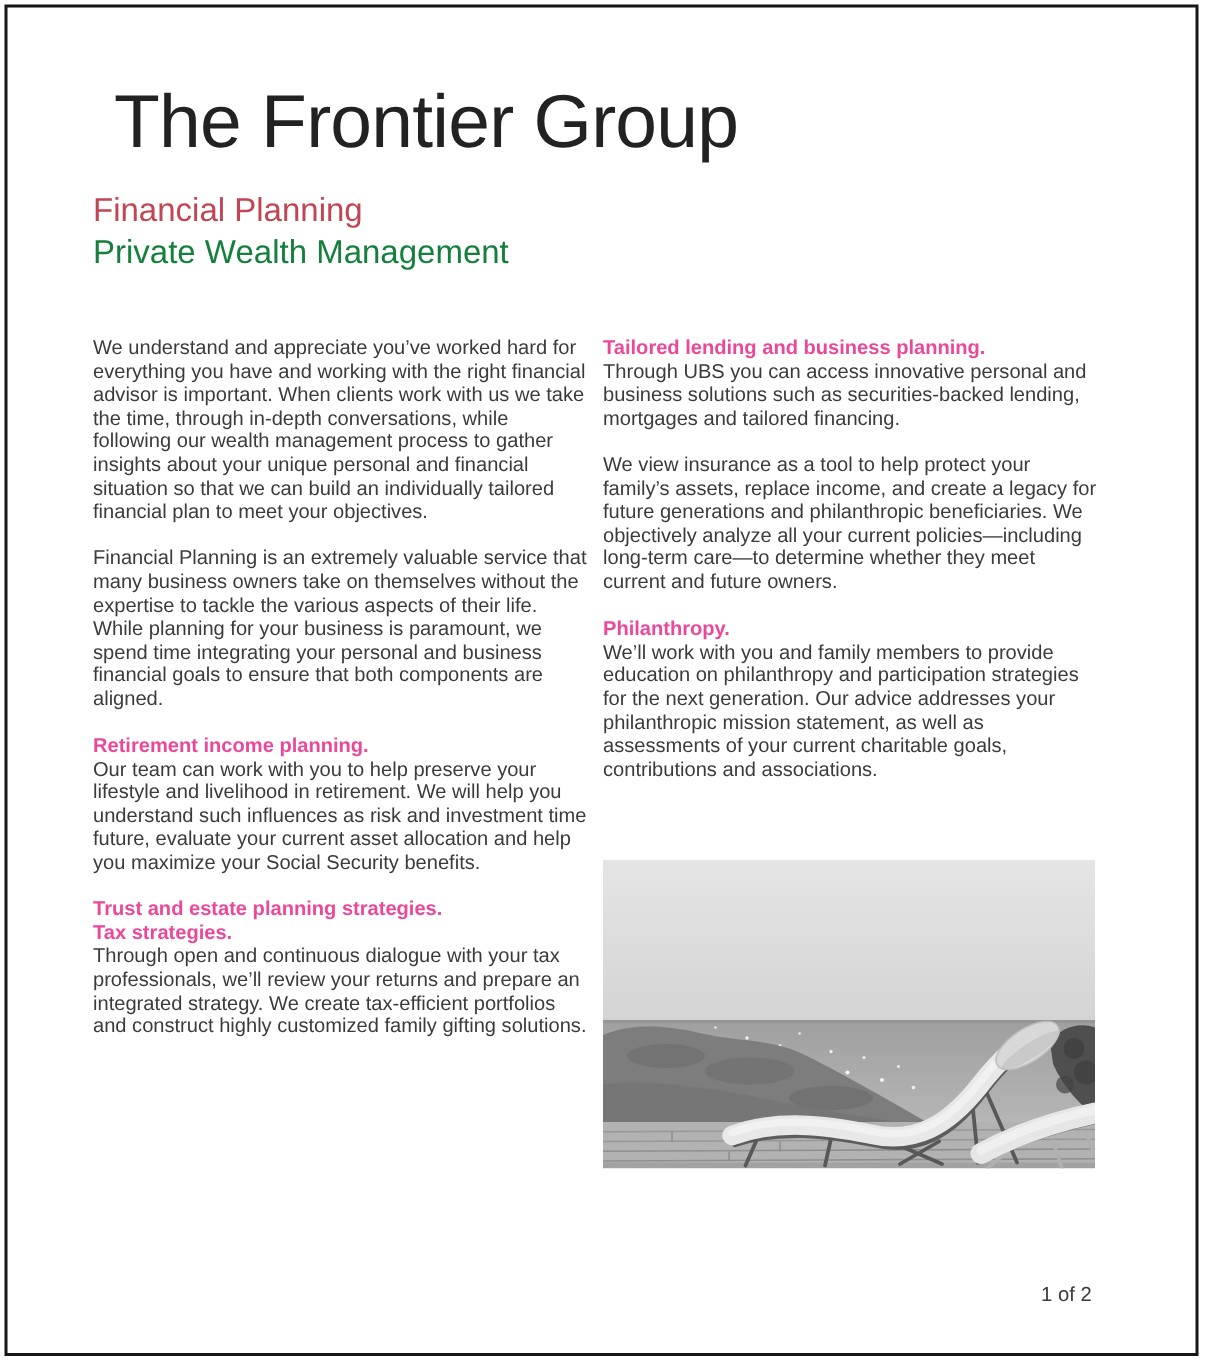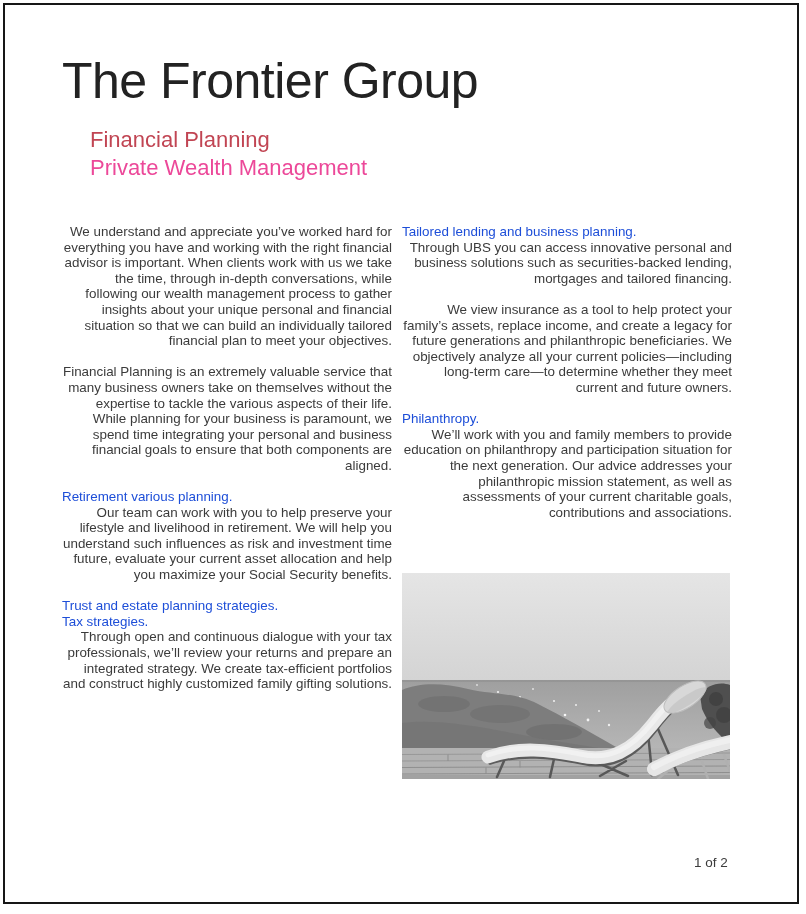--- a/index.html
+++ b/index.html
@@ -18,56 +18,55 @@
   .page-border {
     position: absolute;
     left: 3px; top: 3px;
     width: 796px; height: 901px;
     border: 2px solid #161616;
     box-sizing: border-box;
     pointer-events: none;
   }
   .doc-title {
     position: absolute;
-    left: 62px; top: 54px;
+    left: 76px; top: 54px;
     font-size: 50px;
     font-weight: 300;
     letter-spacing: -0.5px;
     color: #222222;
     line-height: 1.1;
     white-space: nowrap;
   }
   .subtitle-block {
     position: absolute;
     left: 62px; top: 126px;
     font-size: 22px;
     font-weight: 400;
     line-height: 28px;
-    margin-left: 28px;
   }
   .subtitle-red { color: #c14553; }
-  .subtitle-dark { color: #ec4899; }
+  .subtitle-dark { color: #15803d; }
   .columns {
     position: absolute;
     left: 62px; top: 224px;
     width: 670px;
     display: flex;
     gap: 10px;
   }
   .col { width: 330px; }
   .col p, .col h3 {
     margin: 0;
     font-size: 13.4px;
     line-height: 15.6px;
     color: #3b3b3b;
   }
-  .col p { margin-bottom: 15.6px; text-align: right; }
+  .col p { margin-bottom: 15.6px; }
   .col h3 {
-    font-weight: normal;
-    color: #1d4ed8;
+    font-weight: bold;
+    color: #ec4899;
   }
   .photo-frame {
     position: absolute;
     left: 402px; top: 573px;
     width: 328px; height: 206px;
     overflow: hidden;
   }
   .photo-frame svg { display: block; }
   .page-number {
     position: absolute;
@@ -90,37 +89,37 @@
     <div class="subtitle-red">Financial Planning</div>
     <div class="subtitle-dark">Private Wealth Management</div>
   </div>
 
   <div class="columns">
 
     <div class="col">
       <p>We understand and appreciate you’ve worked hard for everything you have and working with the right financial advisor is important. When clients work with us we take the time, through in-depth conversations, while following our wealth management process to gather insights about your unique personal and financial situation so that we can build an individually tailored financial plan to meet your objectives.</p>
       <p>Financial Planning is an extremely valuable service that many business owners take on themselves without the expertise to tackle the various aspects of their life. While planning for your business is paramount, we spend time integrating your personal and business financial goals to ensure that both components are aligned.</p>
 
-      <h3>Retirement various planning.</h3>
+      <h3>Retirement income planning.</h3>
       <p>Our team can work with you to help preserve your lifestyle and livelihood in retirement. We will help you understand such influences as risk and investment time future, evaluate your current asset allocation and help you maximize your Social Security benefits.</p>
 
       <h3>Trust and estate planning strategies.</h3>
 
       <h3>Tax strategies.</h3>
       <p>Through open and continuous dialogue with your tax professionals, we’ll review your returns and prepare an integrated strategy. We create tax-efficient portfolios and construct highly customized family gifting solutions.</p>
     </div>
 
     <div class="col">
       <h3>Tailored lending and business planning.</h3>
       <p>Through UBS you can access innovative personal and business solutions such as securities-backed lending, mortgages and tailored financing.</p>
 
       <p>We view insurance as a tool to help protect your family’s assets, replace income, and create a legacy for future generations and philanthropic beneficiaries. We objectively analyze all your current policies—including long-term care—to determine whether they meet current and future owners.</p>
 
       <h3>Philanthropy.</h3>
-      <p>We’ll work with you and family members to provide education on philanthropy and participation situation for the next generation. Our advice addresses your philanthropic mission statement, as well as assessments of your current charitable goals, contributions and associations.</p>
+      <p>We’ll work with you and family members to provide education on philanthropy and participation strategies for the next generation. Our advice addresses your philanthropic mission statement, as well as assessments of your current charitable goals, contributions and associations.</p>
     </div>
 
   </div>
 
   <div class="photo-frame">
     <svg width="328" height="206" viewBox="0 0 328 206" xmlns="http://www.w3.org/2000/svg">
       <defs>
         <linearGradient id="skyGrad" x1="0" y1="0" x2="0" y2="1">
           <stop offset="0" stop-color="#e5e5e5"></stop>
           <stop offset="1" stop-color="#d4d4d4"></stop>

